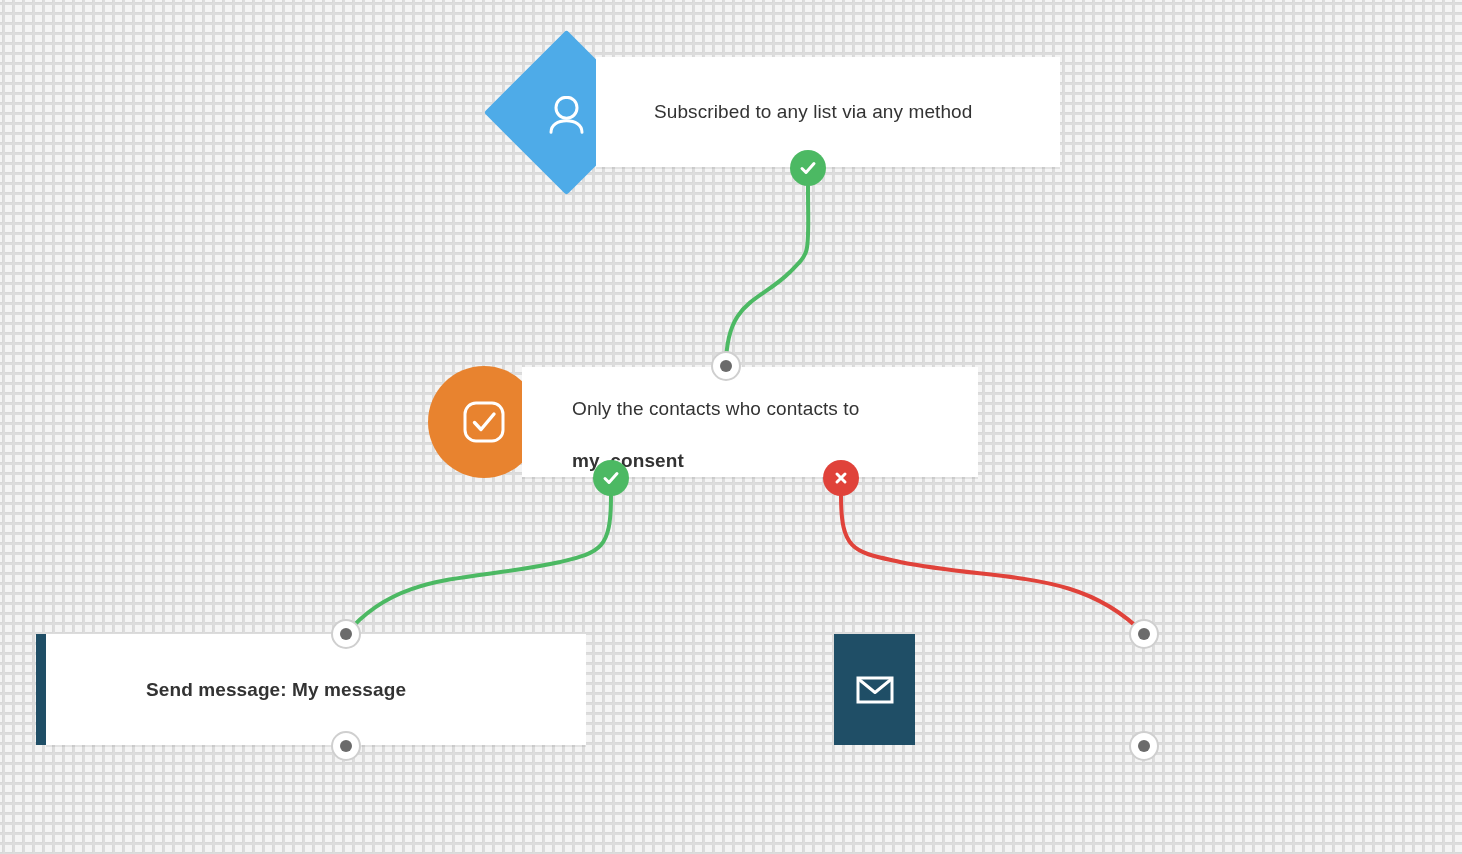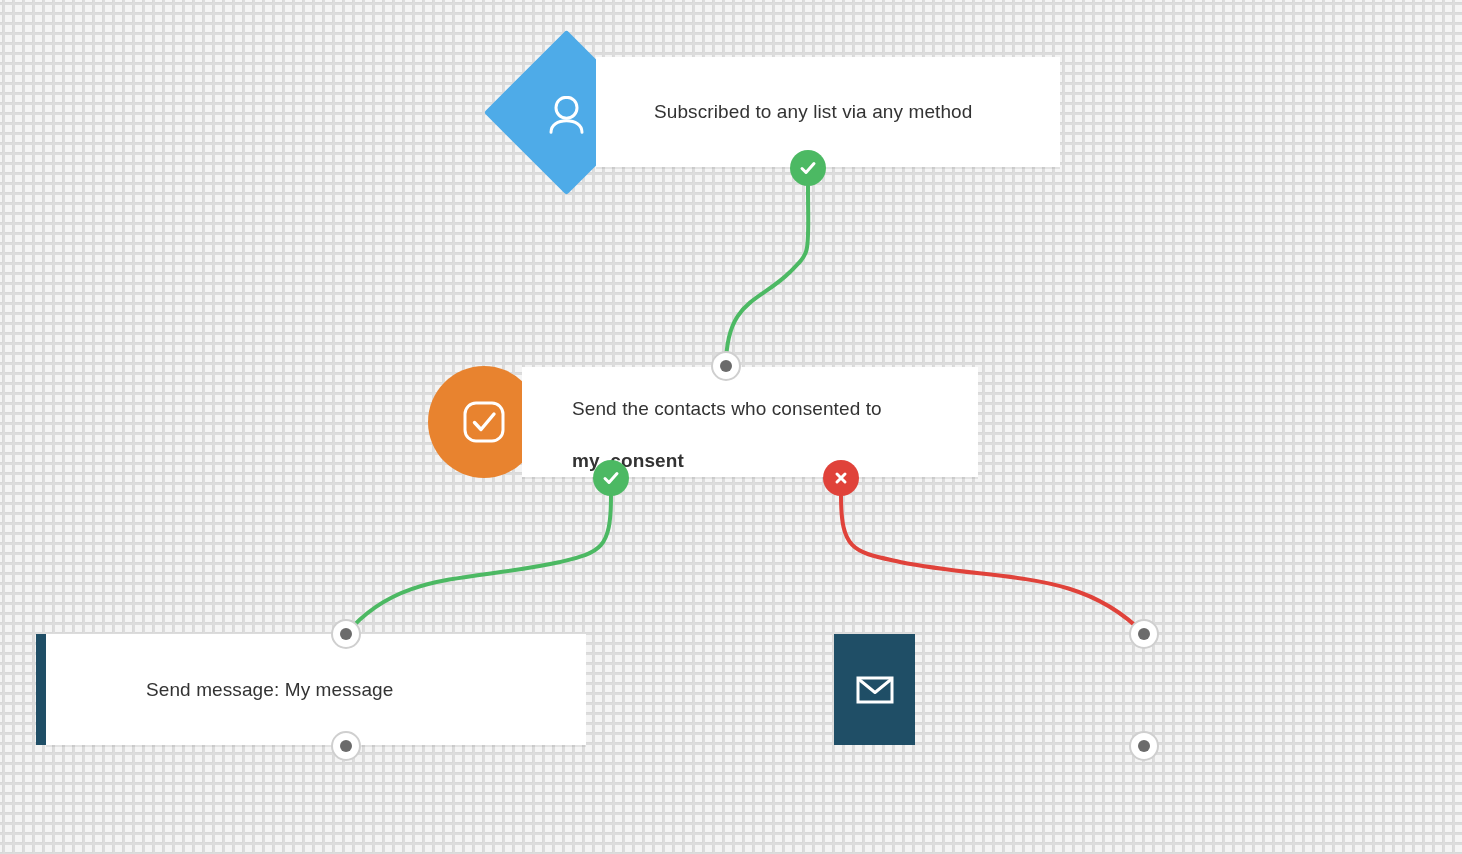--- a/index.html
+++ b/index.html
@@ -145,20 +145,21 @@
     align-items: center;
     justify-content: center;
   }
 
   
   .node-message {
     top: 634px;
     width: 540px;
     height: 111px;
     padding-left: 100px;
+    font-weight: bold;
   }
   #node-message-1 { left: 36px; }
   #node-message-2 { left: 834px; }
   .square-badge {
     position: absolute;
     top: 634px;
     width: 81px;
     height: 111px;
     background: #1f4e66;
     display: flex;
@@ -236,21 +237,21 @@
   </div>
 
   <div class="circle-badge">
     <svg width="46" height="46" viewBox="0 0 46 46">
       <rect x="4" y="4" width="38" height="38" rx="11" ry="11" fill="none" stroke="#ffffff" stroke-width="3"></rect>
       <path d="M13.5 23.5 L20 30.5 L33 15" fill="none" stroke="#ffffff" stroke-width="3.4" stroke-linecap="round" stroke-linejoin="round"></path>
     </svg>
   </div>
   <div class="node" id="node-condition">
     <div class="node-label">
-      <span>Send the contacts who consented to</span><br>
+      <span>Only the contacts who contacts to</span><br>
       <b>my_consent</b>
     </div>
   </div>
 
   <div class="square-badge" id="badge-message-1">
     <svg width="46" height="46" viewBox="0 0 46 46">
       <rect x="6" y="11" width="34" height="24" fill="none" stroke="#ffffff" stroke-width="3"></rect>
       <path d="M6.5 12 L23 25.5 L39.5 12" fill="none" stroke="#ffffff" stroke-width="3" stroke-linejoin="round"></path>
     </svg>
   </div>

